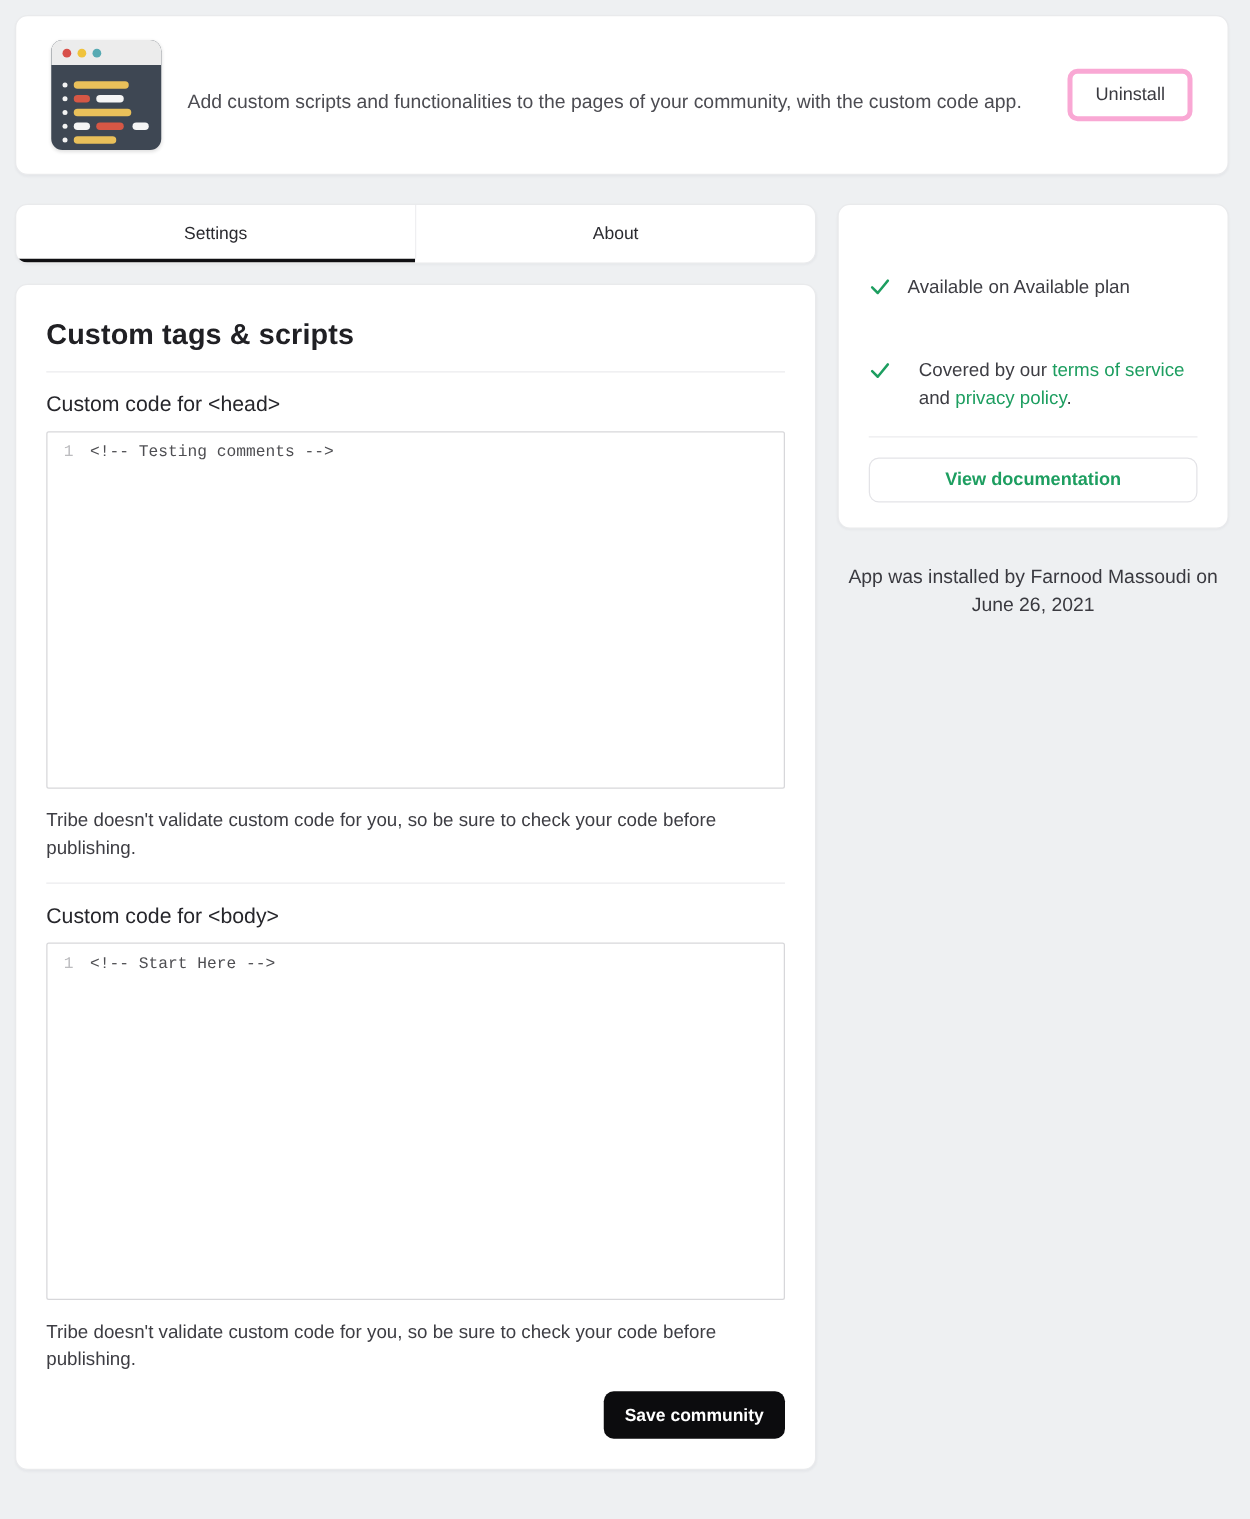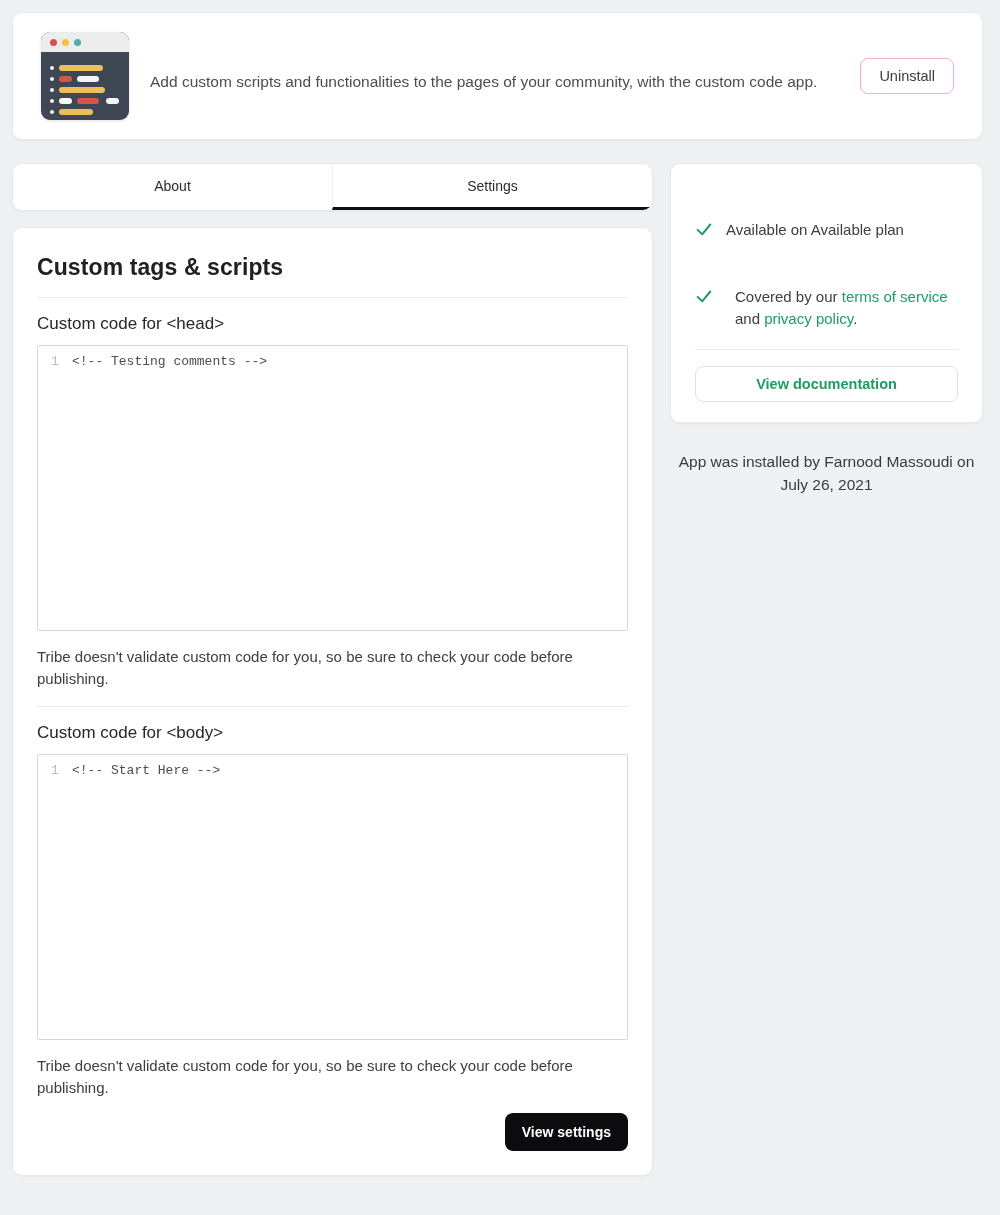--- a/index.html
+++ b/index.html
@@ -45,21 +45,21 @@
   .code-row .bullet { width: 4px; height: 4px; border-radius: 50%; background: #f3f3f3; flex: 0 0 4px; }
   .bar { height: 6px; border-radius: 3px; }
   .bar.yellow { background: #e9c05a; }
   .bar.red { background: #d65745; }
   .bar.white { background: #f5f5f5; }
   .header-text { margin-left: 21px; flex: 1; }
   .app-title { font-size: 24px; font-weight: 700; letter-spacing: 0.1px; color: #17171a; }
   .app-desc { font-size: 15.5px; color: #4c4c52; margin-top: 12px; }
   .btn-outline {
     background: #fff;
-    border: 1px solid #f9a8d4;
+    border: 4px solid #f9a8d4;
     border-radius: 8px;
     font-family: "Liberation Sans", sans-serif;
     font-size: 14.5px;
     color: #3a3a40;
     padding: 9px 18px;
     cursor: pointer;
     white-space: nowrap;
   }
   
   .columns { display: flex; gap: 17px; align-items: flex-start; }
@@ -182,22 +182,22 @@
   <div class="header-text">
     <div class="app-desc">Add custom scripts and functionalities to the pages of your community, with the custom code app.</div>
   </div>
   <button class="btn-outline">Uninstall</button>
 </div>
 
 <div class="columns">
 
   <div class="col-left">
     <div class="card tabs-card">
+      <div class="tab active">Settings</div>
       <div class="tab">About</div>
-      <div class="tab active">Settings</div>
     </div>
 
     <div class="card main-card">
       <div class="main-heading">Custom tags &amp; scripts</div>
       <hr class="divider">
 
       <div class="field-label">Custom code for &lt;head&gt;</div>
       <div class="code-editor">
         <span class="gutter">1</span>
         <span class="code-line">&lt;!-- Testing comments --&gt;</span>
@@ -206,21 +206,21 @@
       <hr class="divider">
 
       <div class="field-label">Custom code for &lt;body&gt;</div>
       <div class="code-editor">
         <span class="gutter">1</span>
         <span class="code-line">&lt;!-- Start Here --&gt;</span>
       </div>
       <div class="field-note">Tribe doesn't validate custom code for you, so be sure to check your code before publishing.</div>
 
       <div class="save-row">
-        <button class="btn-dark">View settings</button>
+        <button class="btn-dark">Save community</button>
       </div>
     </div>
   </div>
 
   <div class="col-right">
     <div class="card highlights-card">
 
       <div class="hl-item">
         <svg class="check" viewBox="0 0 20 20">
           <polyline points="3,11 8,16 17,5" fill="none" stroke="#1d9e60" stroke-width="2.2" stroke-linecap="round" stroke-linejoin="round"></polyline>
@@ -232,15 +232,15 @@
         <svg class="check" viewBox="0 0 20 20">
           <polyline points="3,11 8,16 17,5" fill="none" stroke="#1d9e60" stroke-width="2.2" stroke-linecap="round" stroke-linejoin="round"></polyline>
         </svg>
         <span><span>Covered by our </span><a class="green-link">terms of service</a><span> and </span><a class="green-link">privacy policy</a><span>.</span></span>
       </div>
 
       <hr class="hl-divider">
       <button class="btn-doc">View documentation</button>
     </div>
 
-    <div class="installed-note">App was installed by Farnood Massoudi on July 26, 2021</div>
+    <div class="installed-note">App was installed by Farnood Massoudi on June 26, 2021</div>
   </div>
 </div>
 
 </body></html>

